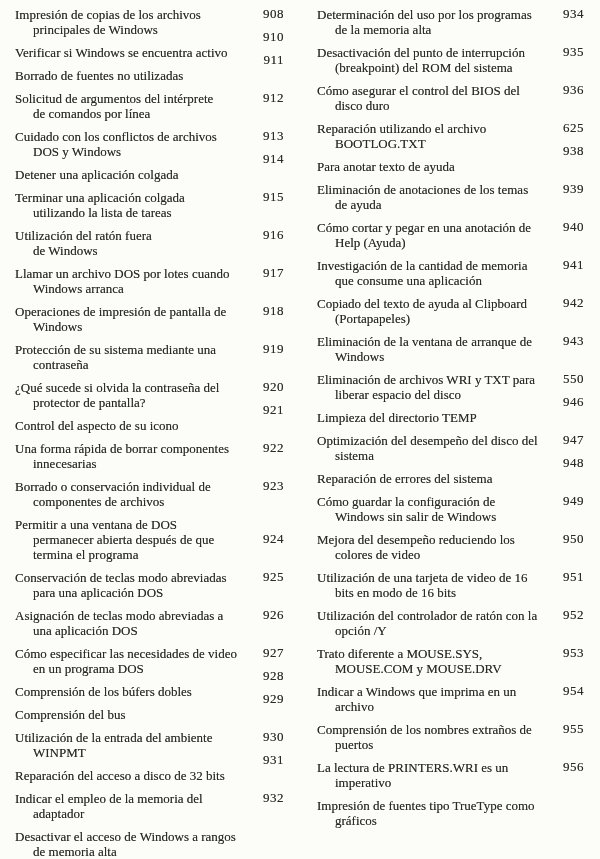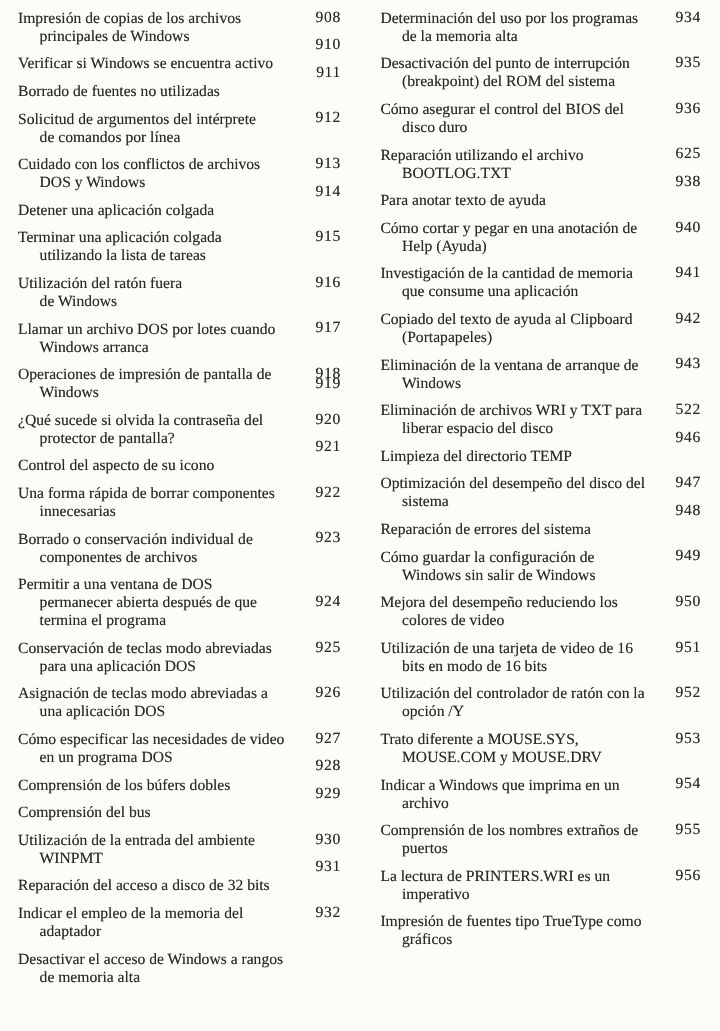--- a/index.html
+++ b/index.html
@@ -92,20 +92,22 @@
         <span class="toc-title">Llamar un archivo DOS por lotes cuando
 Windows arranca</span>
         <span class="toc-page">917</span>
       </div>
       <div class="toc-entry">
         <span class="toc-title">Operaciones de impresión de pantalla de
 Windows</span>
         <span class="toc-page">918</span>
       </div>
       <div class="toc-entry">
+        <span class="toc-title">Protección de su sistema mediante una
+contraseña</span>
         <span class="toc-page">919</span>
       </div>
       <div class="toc-entry">
         <span class="toc-title">¿Qué sucede si olvida la contraseña del
 protector de pantalla?</span>
         <span class="toc-page">920</span>
       </div>
       <div class="toc-entry">
         <span class="toc-title">Control del aspecto de su icono</span>
         <span class="toc-page">921</span>
@@ -187,20 +189,25 @@
       <div class="toc-entry">
         <span class="toc-title">Reparación utilizando el archivo
 BOOTLOG.TXT</span>
         <span class="toc-page">625</span>
       </div>
       <div class="toc-entry">
         <span class="toc-title">Para anotar texto de ayuda</span>
         <span class="toc-page">938</span>
       </div>
       <div class="toc-entry">
+        <span class="toc-title">Eliminación de anotaciones de los temas
+de ayuda</span>
+        <span class="toc-page">939</span>
+      </div>
+      <div class="toc-entry">
         <span class="toc-title">Cómo cortar y pegar en una anotación de
 Help (Ayuda)</span>
         <span class="toc-page">940</span>
       </div>
       <div class="toc-entry">
         <span class="toc-title">Investigación de la cantidad de memoria
 que consume una aplicación</span>
         <span class="toc-page">941</span>
       </div>
       <div class="toc-entry">
@@ -209,21 +216,21 @@
         <span class="toc-page">942</span>
       </div>
       <div class="toc-entry">
         <span class="toc-title">Eliminación de la ventana de arranque de
 Windows</span>
         <span class="toc-page">943</span>
       </div>
       <div class="toc-entry">
         <span class="toc-title">Eliminación de archivos WRI y TXT para
 liberar espacio del disco</span>
-        <span class="toc-page">522</span>
+        <span class="toc-page">550</span>
       </div>
       <div class="toc-entry">
         <span class="toc-title">Limpieza del directorio TEMP</span>
         <span class="toc-page">946</span>
       </div>
       <div class="toc-entry">
         <span class="toc-title">Optimización del desempeño del disco del
 sistema</span>
         <span class="toc-page">947</span>
       </div>

